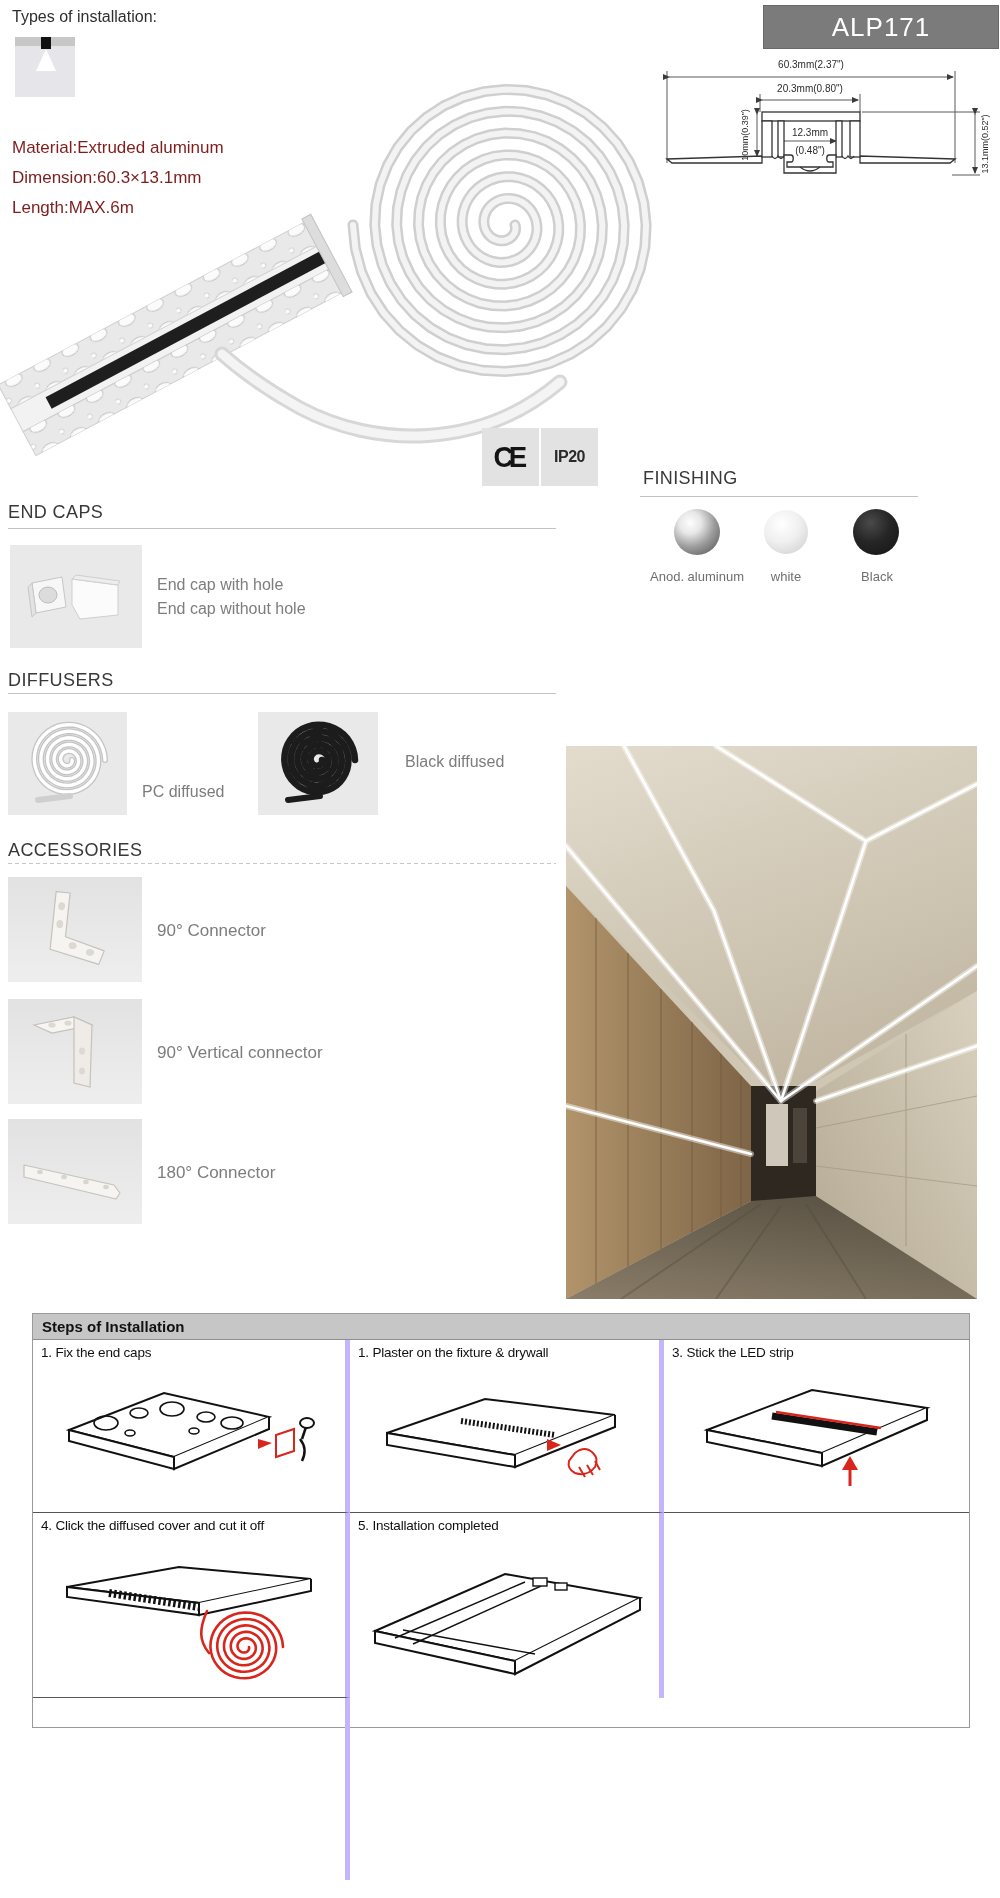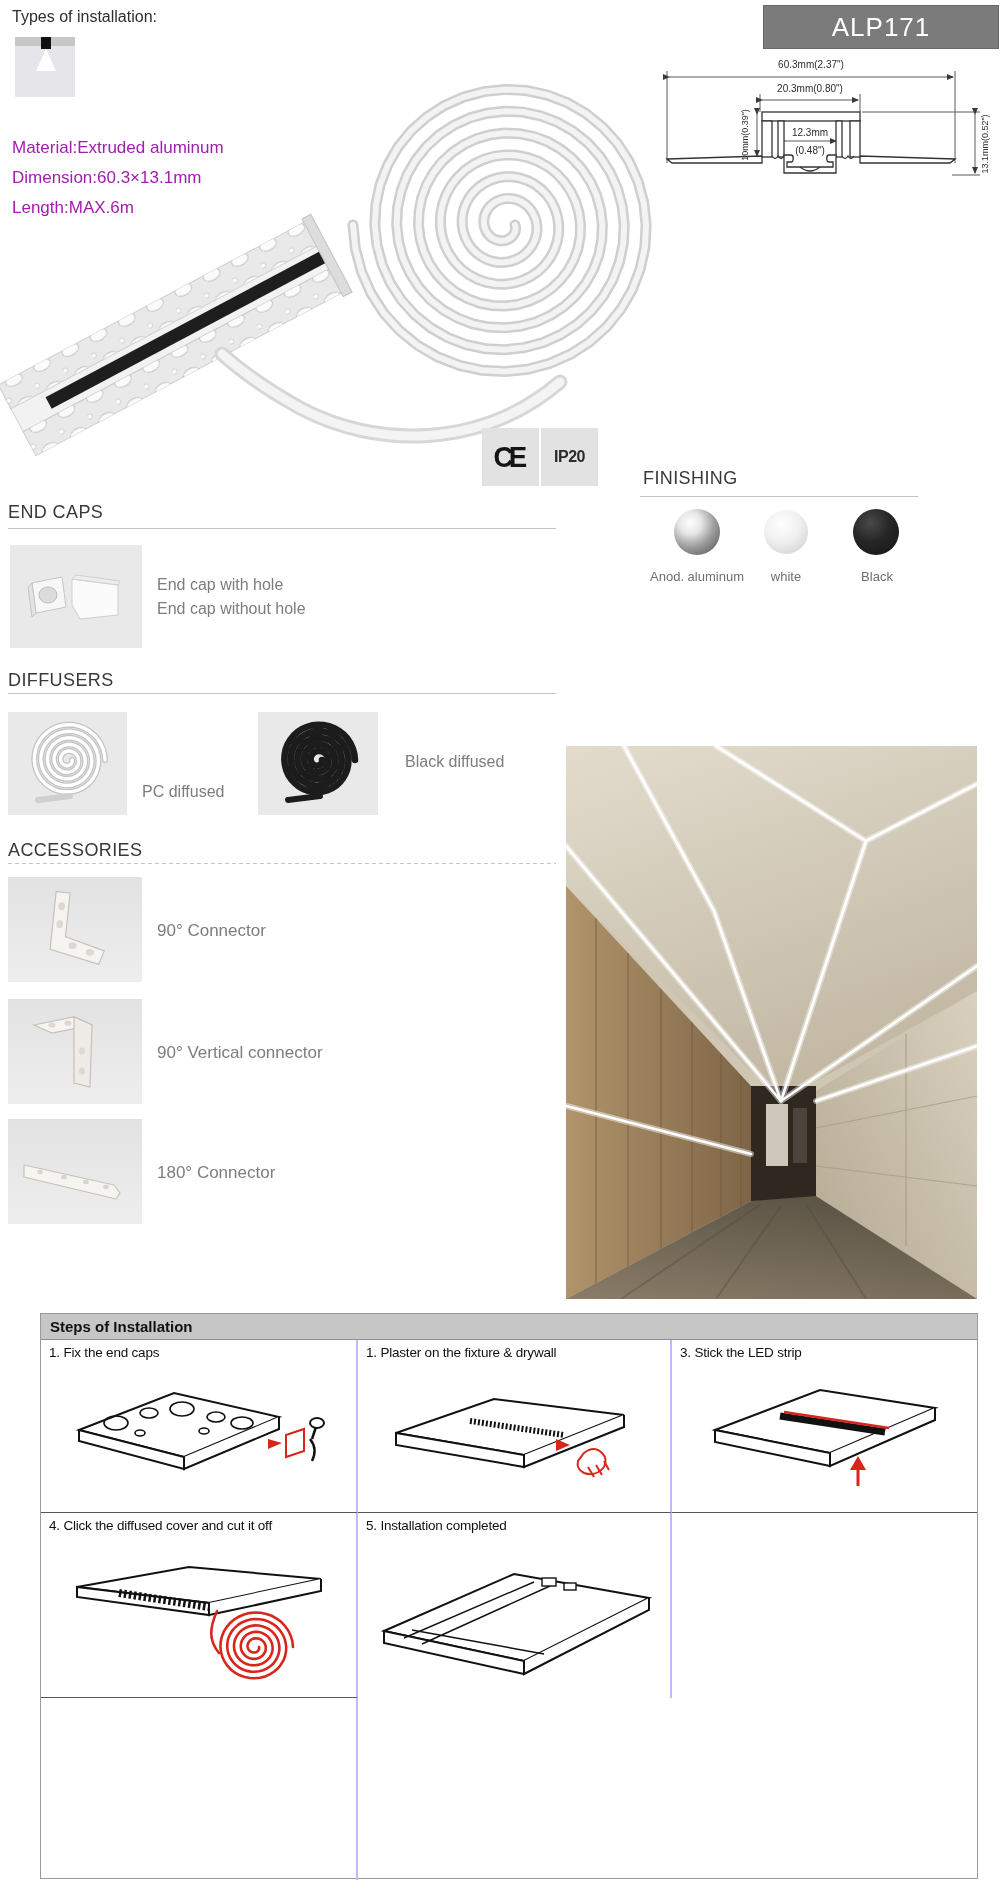--- a/index.html
+++ b/index.html
@@ -8,21 +8,21 @@
   .abs{position:absolute;}
 
   
   .types-label{left:12px;top:8px;font-size:16px;color:#2e2e2e;}
   .install-icon{left:15px;top:37px;width:60px;height:60px;background:#e6e6ea;}
   .install-strip{position:absolute;left:0;top:0;width:60px;height:9px;background:#c7c7c7;}
   .install-black{position:absolute;left:26px;top:0;width:10px;height:12px;background:#111;}
   .install-beam{position:absolute;left:21px;top:12px;width:0;height:0;
     border-left:10px solid transparent;border-right:10px solid transparent;border-top:0;
     border-bottom:22px solid #fff;transform:none;}
-  .specs{left:12px;top:133px;font-size:17px;line-height:30px;color:#a21caf;}
+  .specs{left:12px;top:133px;font-size:17px;line-height:30px;color:#7f1d1d;}
   .alp-badge{left:763px;top:5px;width:234px;height:42px;background:#7b7b7b;border:1px solid #696969;
     color:#fff;font-size:26px;display:flex;align-items:center;justify-content:center;letter-spacing:1px;}
 
   
   .cert{top:428px;width:57px;height:58px;background:#e2e2e2;display:flex;align-items:center;justify-content:center;}
   .cert.ce{left:482px;text-align:center;}
   .cert.ip{left:541px;}
   .ce-text{font-size:30px;font-weight:bold;color:#141414;letter-spacing:-5px;transform:scaleX(.92);padding-right:5px;}
   .ip-text{font-size:16px;font-weight:bold;color:#2a2a2a;letter-spacing:-.5px;}
 
@@ -38,27 +38,27 @@
   .sphere.white{left:764px;top:510px;width:44px;height:44px;
     background:radial-gradient(circle at 40% 32%, #ffffff 0%, #f0f0f0 45%, #d8d8d8 80%, #cdcdcd 100%);}
   .sphere.black{left:853px;top:509px;width:46px;height:46px;
     background:radial-gradient(circle at 38% 30%, #4a4a4a 0%, #262626 45%, #141414 100%);}
   .fin-label{font-size:13px;color:#6f6f6f;text-align:center;}
 
   
   .thumb{background:#e9e9e9;}
 
   
-  .steps{left:40px;top:1313px;width:938px;height:566px;border:1px solid #9a9a9a;box-sizing:border-box;}
+  .steps{left:32px;top:1313px;width:938px;height:415px;border:1px solid #9a9a9a;box-sizing:border-box;}
   .steps-header{position:absolute;left:0;top:0;width:100%;height:26px;background:#c6c6c6;
     border-bottom:1px solid #8f8f8f;box-sizing:border-box;display:flex;align-items:center;
     font-size:15px;font-weight:bold;color:#111;padding-left:9px;}
   .steps-grid{position:absolute;left:0;top:26px;width:100%;height:540px;display:grid;
     grid-template-columns:317px 314px 305px;grid-template-rows:173px 185px 182px;}
-  .cell{border-right:2px solid #c4b5fd;border-bottom:1px solid #555;box-sizing:border-box;position:relative;overflow:hidden;}
+  .cell{border-right:5px solid #c4b5fd;border-bottom:1px solid #555;box-sizing:border-box;position:relative;overflow:hidden;}
   .cell:nth-child(3n){border-right:none;}
   .cell.lastrow{border-bottom:none;}
   .cap{font-size:13.5px;color:#101010;letter-spacing:-.2px;padding:5px 0 0 8px;}
   .ill{position:absolute;left:50%;transform:translateX(-50%);bottom:2px;}
 </style>
 </head>
 <body>
 
 <div id="page">
 

